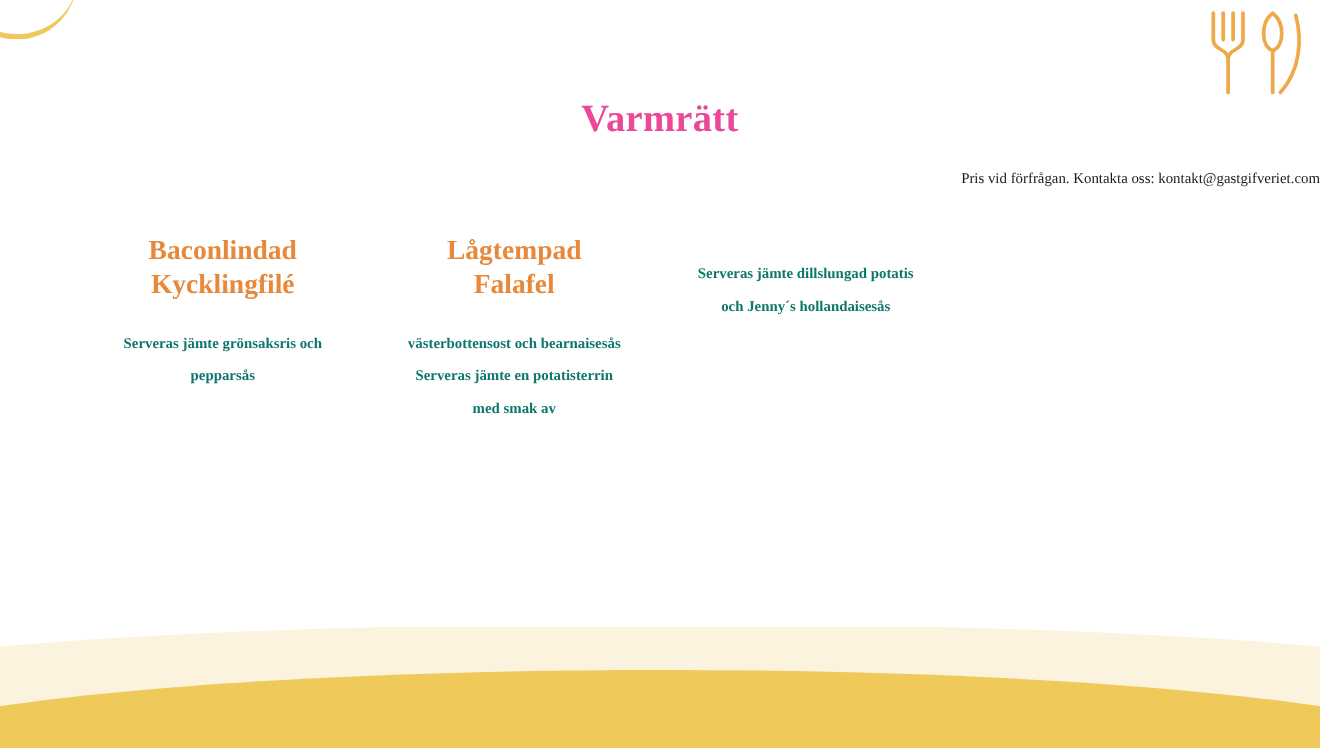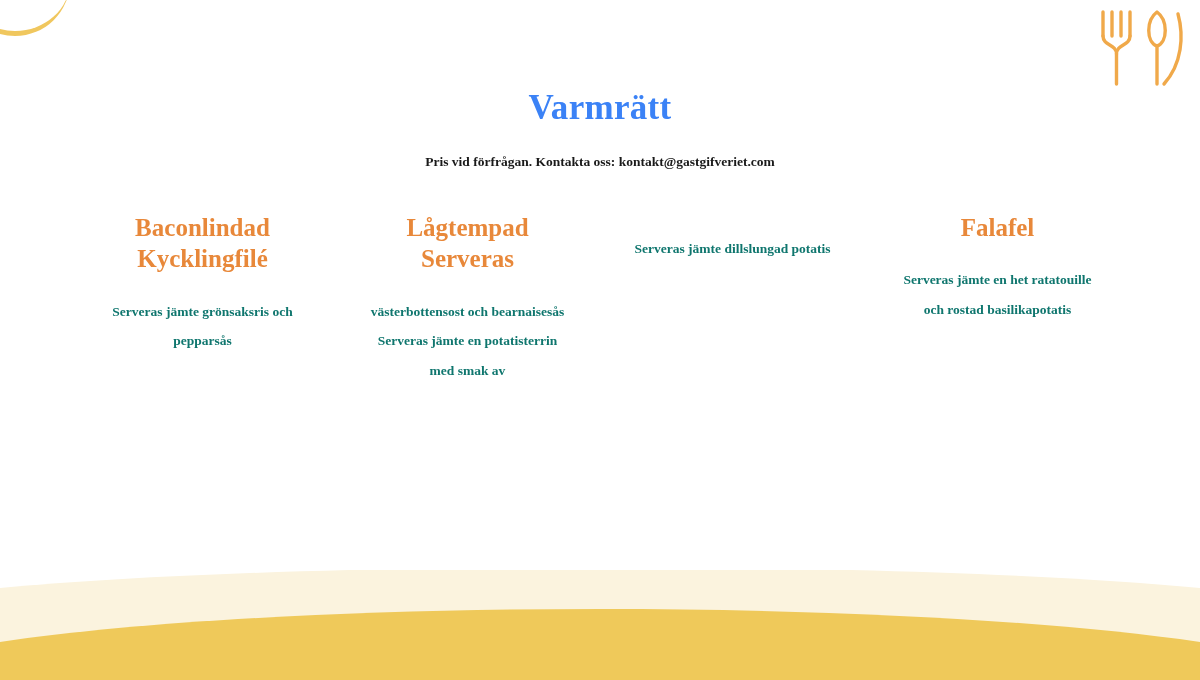--- a/index.html
+++ b/index.html
@@ -41,29 +41,29 @@
   .page {
     position: absolute;
     inset: 0;
     padding-top: 88px;
   }
 
   .title {
     text-align: center;
     font-size: 35px;
     font-weight: bold;
-    color: #3b82f6;
+    color: #ec4899;
     letter-spacing: 0.3px;
   }
 
   .subtitle {
     margin-top: 26px;
-    text-align: center;
+    text-align: right;
     font-size: 13.5px;
-    font-weight: bold;
+    font-weight: normal;
     color: #1a1a1a;
   }
 
   .grid {
     margin-top: 42px;
     display: grid;
     grid-template-columns: 1fr 1fr 1fr 1fr;
     row-gap: 60px;
     column-gap: 0;
     padding: 0 70px;
@@ -141,39 +141,35 @@
   <div class="grid">
 
     <div class="dish">
       <div class="dish-name">Baconlindad Kycklingfilé</div>
       <div class="dish-desc">
         <div>Serveras jämte grönsaksris och pepparsås</div>
       </div>
     </div>
 
     <div class="dish">
-      <div class="dish-name">Lågtempad Serveras</div>
+      <div class="dish-name">Lågtempad Falafel</div>
       <div class="dish-desc">
         <div>västerbottensost och bearnaisesås</div>
         <div>Serveras jämte en potatisterrin med smak av</div>
       </div>
     </div>
 
     <div class="dish row2">
       <div class="dish-desc">
         <div>Serveras jämte dillslungad potatis</div>
+        <div>och Jenny´s hollandaisesås</div>
       </div>
     </div>
 
     <div class="dish row2">
-      <div class="dish-name">Falafel</div>
-      <div class="dish-desc">
-        <div>Serveras jämte en het ratatouille</div>
-        <div>och rostad basilikapotatis</div>
-      </div>
     </div>
 
   </div>
 </div>
 
 <div class="wave-wrap">
   <svg viewBox="0 0 1200 110" preserveAspectRatio="none" aria-hidden="true">
     <path d="M0,18 C300,-10 900,-10 1200,18 L1200,110 L0,110 Z" fill="#fbf3de"></path>
     <path d="M0,72 C300,28 900,28 1200,72 L1200,110 L0,110 Z" fill="#efc95a"></path>
   </svg>

